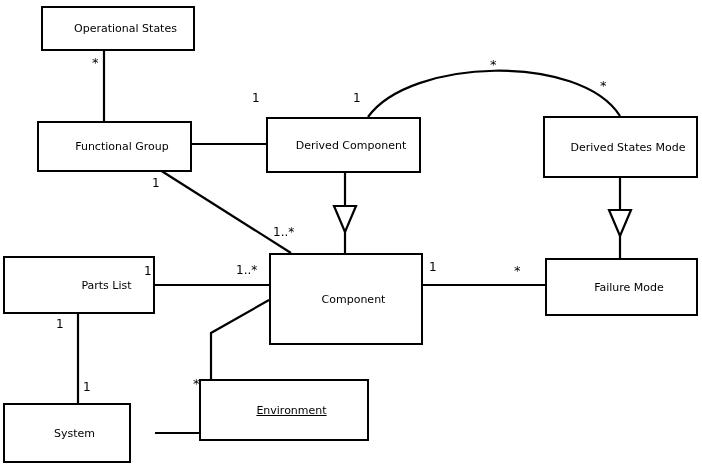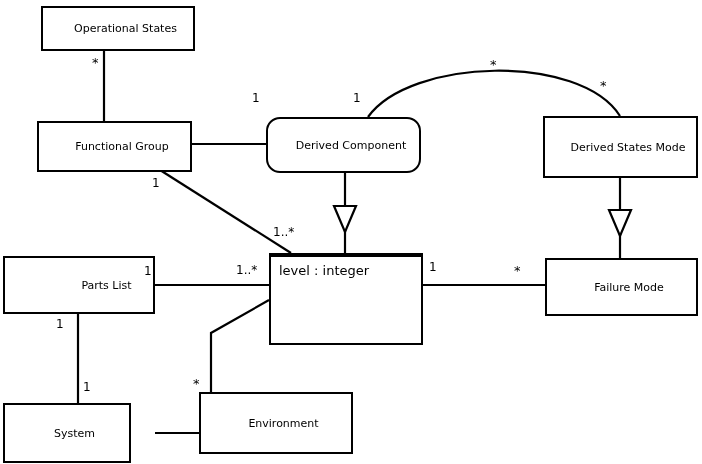--- a/index.html
+++ b/index.html
@@ -89,39 +89,39 @@
       </g>
   </svg>
 
   <div id="classes-layer">
       <div class="uml-class" style="left: 41px; top: 6px; width: 154px; height: 45px;">
         <div class="uml-name">Operational States</div>
       </div>
       <div class="uml-class" style="left: 37px; top: 121px; width: 155px; height: 51px;">
         <div class="uml-name">Functional Group</div>
       </div>
-      <div class="uml-class" style="left: 266px; top: 117px; width: 155px; height: 56px; border-radius: 14px;">
+      <div class="uml-class" style="left: 266px; top: 117px; width: 155px; height: 56px;">
         <div class="uml-name">Derived Component</div>
       </div>
       <div class="uml-class" style="left: 543px; top: 116px; width: 155px; height: 62px;">
         <div class="uml-name">Derived States Mode</div>
       </div>
       <div class="uml-class" style="left: 3px; top: 256px; width: 152px; height: 58px; padding-left: 40px;">
         <div class="uml-name">Parts List</div>
       </div>
       <div class="uml-class" style="left: 269px; top: 253px; width: 154px; height: 92px;">
-        <div class="uml-compartment">level : integer</div>
+        <div class="uml-name">Component</div>
       </div>
       <div class="uml-class" style="left: 545px; top: 258px; width: 153px; height: 58px;">
         <div class="uml-name">Failure Mode</div>
       </div>
       <div class="uml-class" style="left: 3px; top: 403px; width: 128px; height: 60px;">
         <div class="uml-name">System</div>
       </div>
-      <div class="uml-class" style="left: 199px; top: 392px; width: 154px; height: 62px;">
+      <div class="uml-class" style="left: 199px; top: 379px; width: 170px; height: 62px; text-decoration: underline;">
         <div class="uml-name">Environment</div>
       </div>
     </div>
   <div id="mults-layer">
       <div class="mult star" style="left: 92px; top: 56px;">*</div>
       <div class="mult" style="left: 252px; top: 92px;">1</div>
       <div class="mult" style="left: 353px; top: 92px;">1</div>
       <div class="mult star" style="left: 600px; top: 79px;">*</div>
       <div class="mult star" style="left: 490px; top: 58px;">*</div>
       <div class="mult" style="left: 152px; top: 177px;">1</div>

